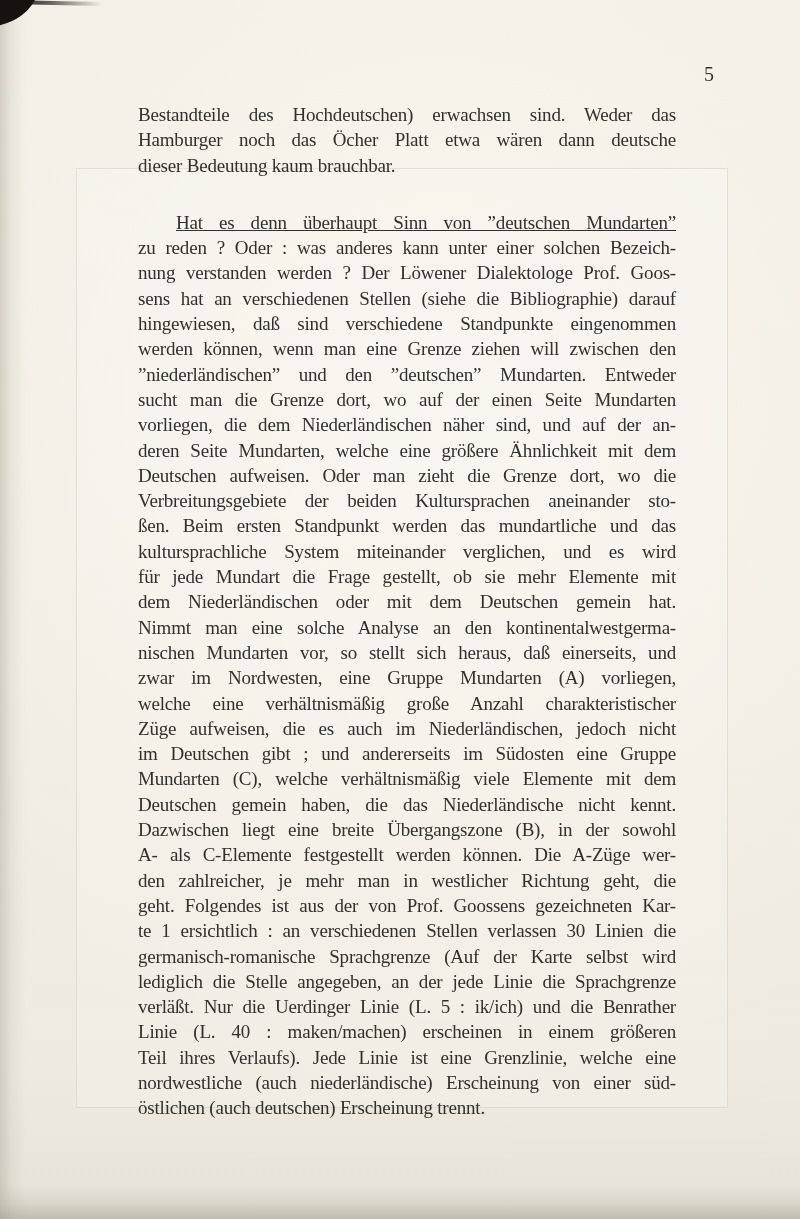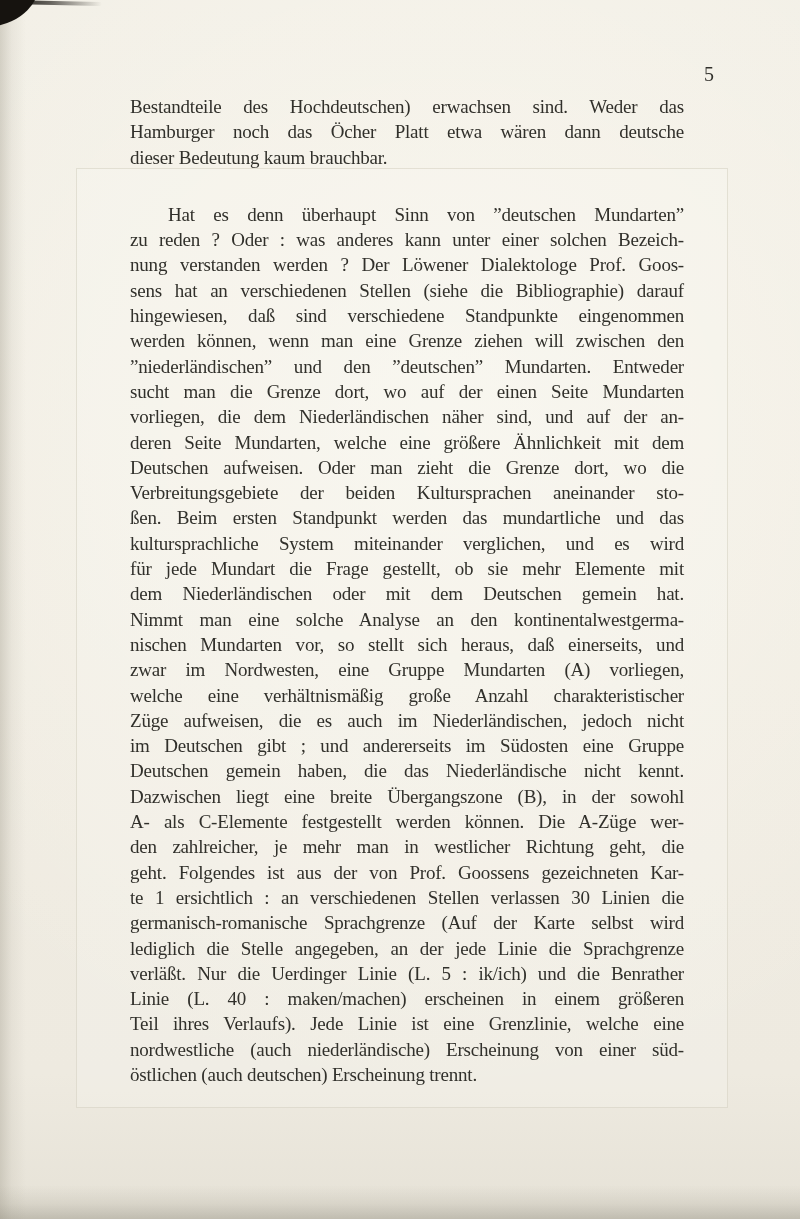--- a/index.html
+++ b/index.html
@@ -51,36 +51,36 @@
   }
   
   .page-number {
     position: absolute; left: 704px; top: 63px;
     font-size: 20px; letter-spacing: 0.2px;
   }
   
   .text-block {
     position: absolute; left: 126px; top: 90px; width: 562px;
   }
-  .para { margin: 4px; }
+  .para { margin: 12px; }
   .para + .para { margin-top: 32px; }
   .line {
     font-size: 19px;
     line-height: 25.3px;
     letter-spacing: -0.2px;
     white-space: nowrap;
     text-align: justify;
     text-align-last: justify;
     -moz-text-align-last: justify;
   }
   .line.last-line {
     text-align-last: left;
     -moz-text-align-last: left;
   }
-  .para.indented .line:first-child { text-indent: 38px; }
+  .para.indented .line:first-child { text-indent: 38px; text-decoration: underline; }
 </style>
 </head>
 <body>
 
 <div class="page">
   <div class="show-through"></div>
   <div class="left-edge-shadow"></div>
   <div class="bottom-edge-shadow"></div>
   <div class="corner-mark"></div>
   <div class="top-edge-mark"></div>
@@ -109,20 +109,21 @@
         <div class="line">ßen. Beim ersten Standpunkt werden das mundartliche und das</div>
         <div class="line">kultursprachliche System miteinander verglichen, und es wird</div>
         <div class="line">für jede Mundart die Frage gestellt, ob sie mehr Elemente mit</div>
         <div class="line">dem Niederländischen oder mit dem Deutschen gemein hat.</div>
         <div class="line">Nimmt man eine solche Analyse an den kontinentalwestgerma-</div>
         <div class="line">nischen Mundarten vor, so stellt sich heraus, daß einerseits, und</div>
         <div class="line">zwar im Nordwesten, eine Gruppe Mundarten (A) vorliegen,</div>
         <div class="line">welche eine verhältnismäßig große Anzahl charakteristischer</div>
         <div class="line">Züge aufweisen, die es auch im Niederländischen, jedoch nicht</div>
         <div class="line">im Deutschen gibt ; und andererseits im Südosten eine Gruppe</div>
+        <div class="line">Mundarten (C), welche verhältnismäßig viele Elemente mit dem</div>
         <div class="line">Deutschen gemein haben, die das Niederländische nicht kennt.</div>
         <div class="line">Dazwischen liegt eine breite Übergangszone (B), in der sowohl</div>
         <div class="line">A- als C-Elemente festgestellt werden können. Die A-Züge wer-</div>
         <div class="line">den zahlreicher, je mehr man in westlicher Richtung geht, die</div>
         <div class="line">geht. Folgendes ist aus der von Prof. Goossens gezeichneten Kar-</div>
         <div class="line">te 1 ersichtlich : an verschiedenen Stellen verlassen 30 Linien die</div>
         <div class="line">germanisch-romanische Sprachgrenze (Auf der Karte selbst wird</div>
         <div class="line">lediglich die Stelle angegeben, an der jede Linie die Sprachgrenze</div>
         <div class="line">verläßt. Nur die Uerdinger Linie (L. 5 : ik/ich) und die Benrather</div>
         <div class="line">Linie (L. 40 : maken/machen) erscheinen in einem größeren</div>

